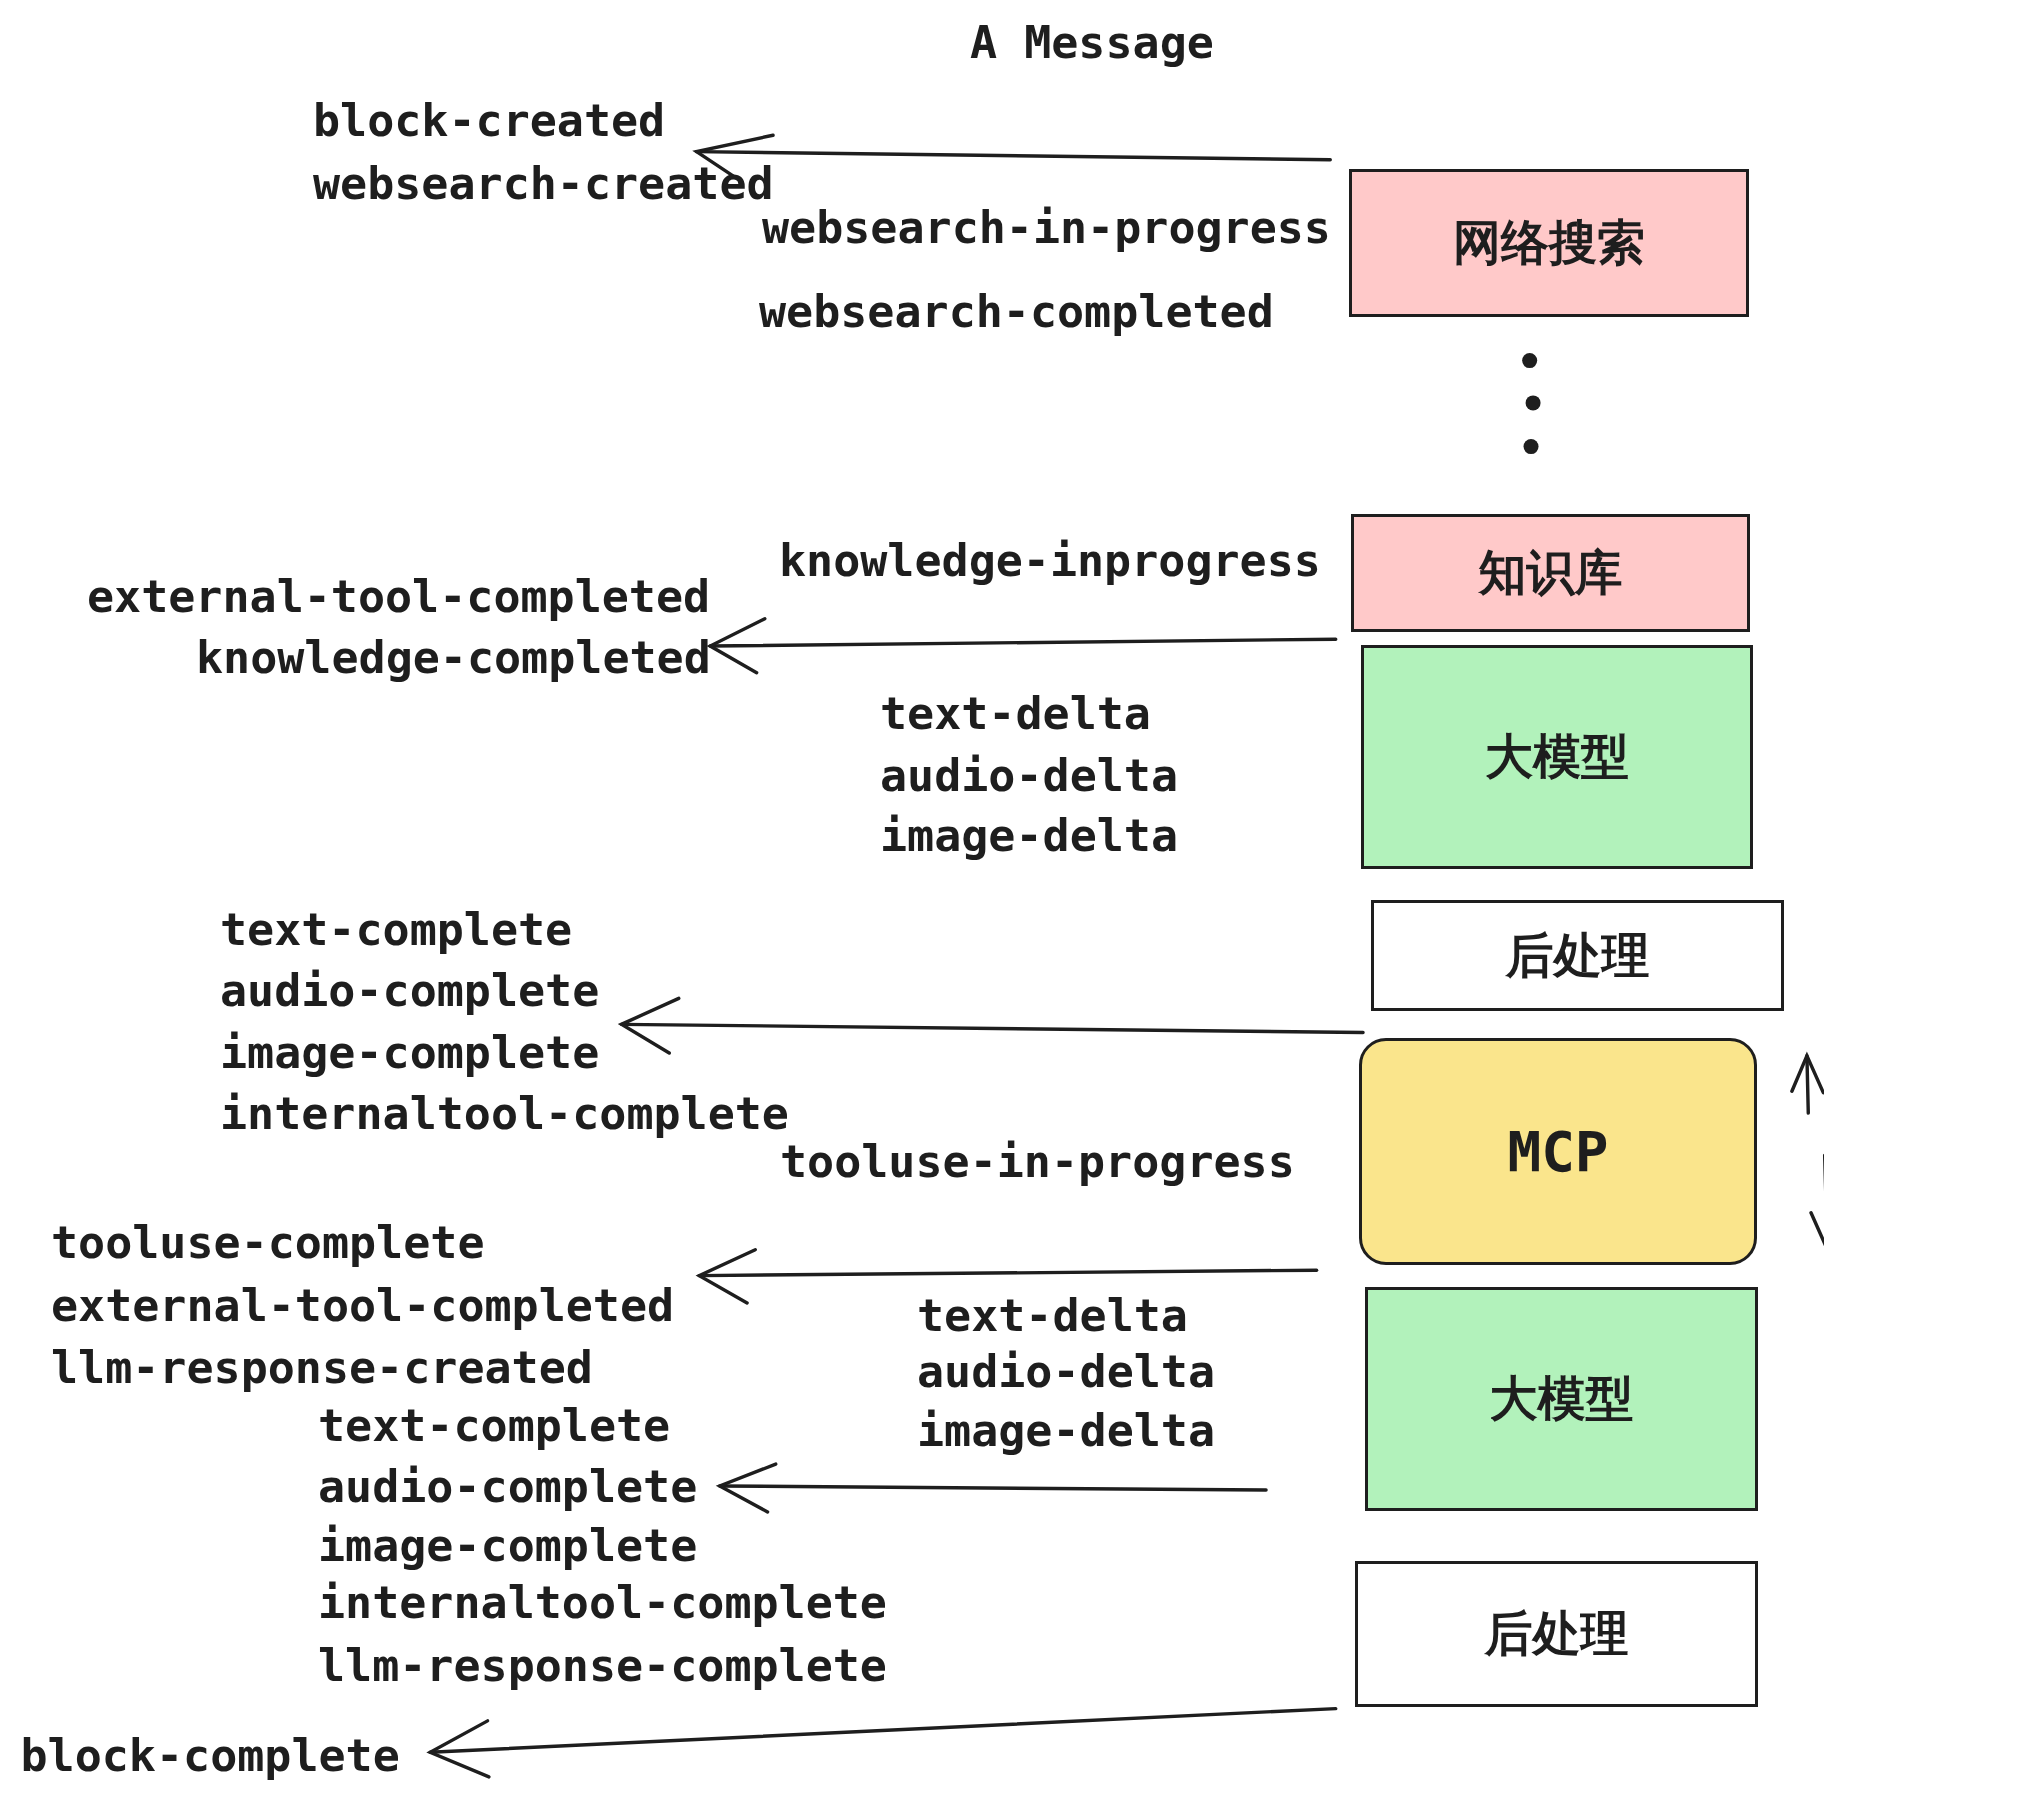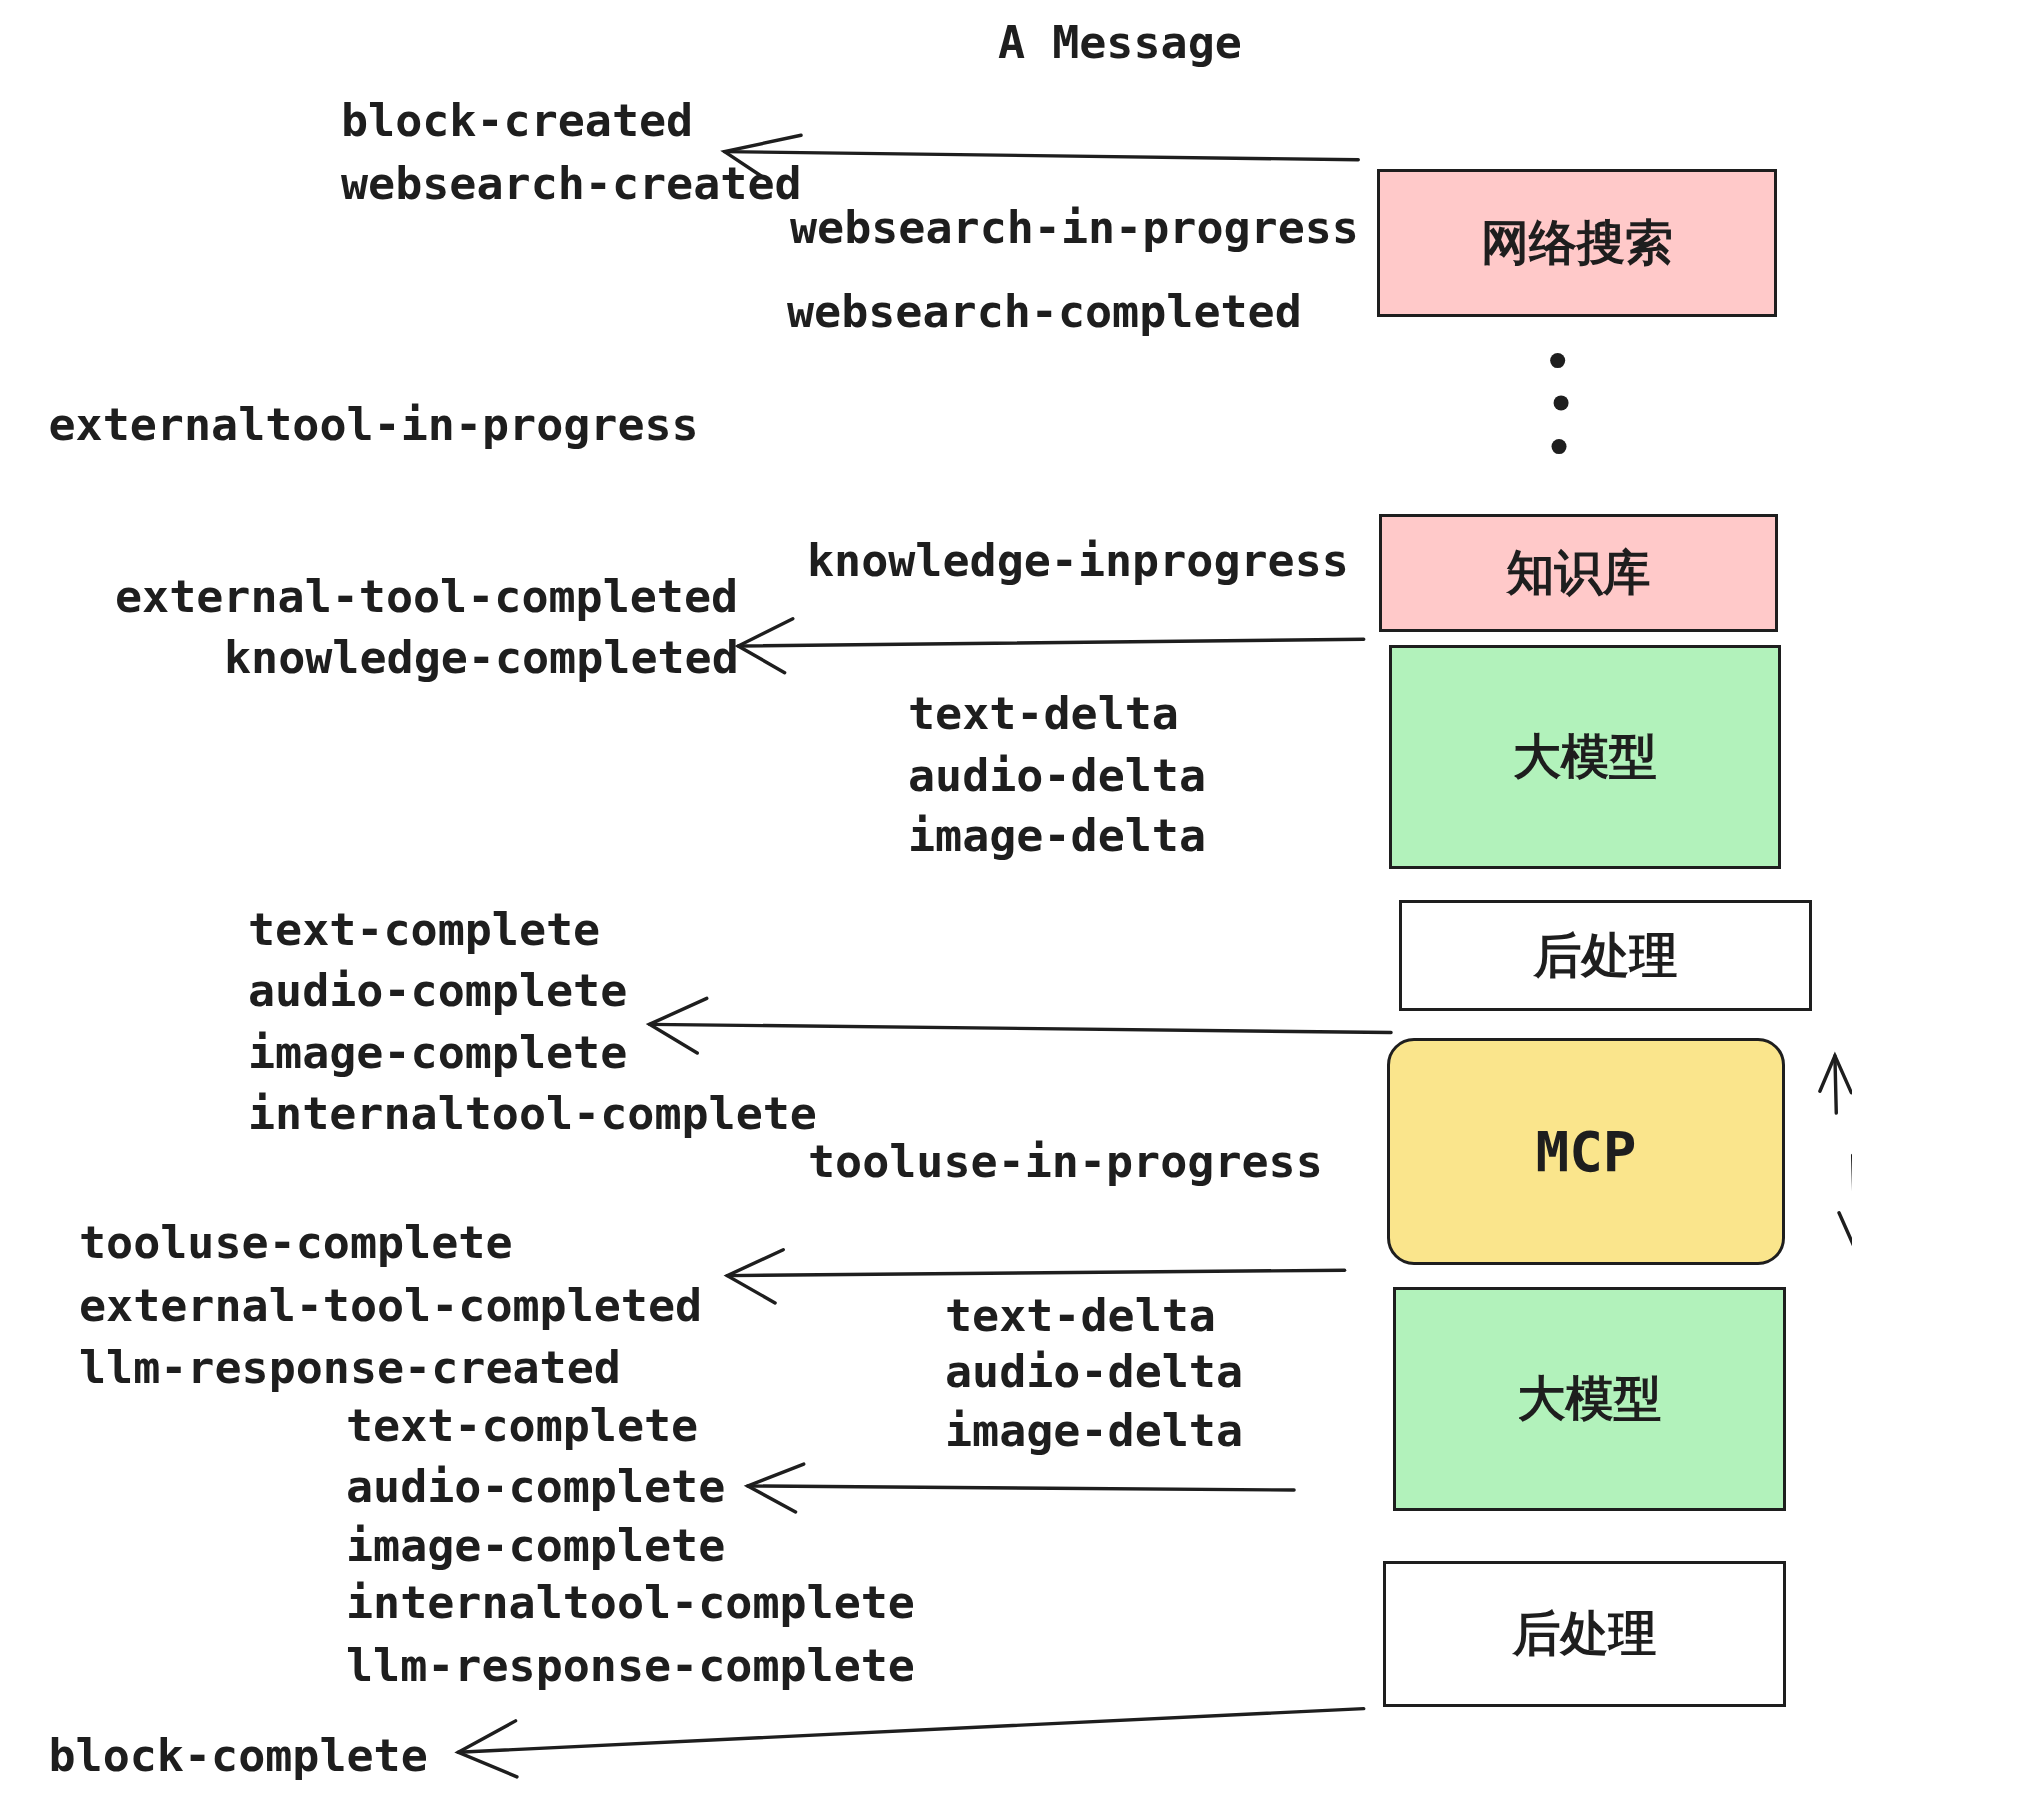--- a/index.html
+++ b/index.html
@@ -3,21 +3,20 @@
 <meta charset="utf-8">
 <style>
   html,body{margin:0;padding:0;background:#ffffff;}
   #canvas{
     position:relative;
     width:1824px;height:1796px;
     background:#ffffff;
     overflow:hidden;
     font-family:"DejaVu Sans Mono","Liberation Mono",monospace;
     color:var(--text,#1e1e1e);
-    margin-left:28px;
   }
   .evt{
     position:absolute;
     font:bold 45px/1 "DejaVu Sans Mono","Liberation Mono",monospace;
     white-space:nowrap;
     transform:translateY(-50%);
     letter-spacing:0;
     text-align:right;
   }
   .title{
@@ -153,21 +152,20 @@
     <span class="lbl">后处理</span>
   </div>
 
   <div class="side-label" style="left:1918px;top:361px;">外部工具</div>
   <div class="side-label" style="left:1927px;top:1136px;">外部工具</div>
 
   <div class="evt" style="left:313px;top:120px;">block-created</div>
   <div class="evt" style="left:762px;top:227px;">websearch-in-progress</div>
   <div class="evt" style="left:313px;top:183px;">websearch-created</div>
   <div class="evt" style="left:759px;top:311px;">websearch-completed</div>
-  <div class="evt" style="left:20.5px;top:424px;">externaltool-in-progress</div>
   <div class="evt" style="left:779px;top:560px;">knowledge-inprogress</div>
   <div class="evt" style="left:87px;top:596px;">external-tool-completed</div>
   <div class="evt" style="left:196px;top:657px;">knowledge-completed</div>
   <div class="evt" style="left:880px;top:713px;">text-delta</div>
   <div class="evt" style="left:880px;top:775px;">audio-delta</div>
   <div class="evt" style="left:880px;top:835px;">image-delta</div>
   <div class="evt" style="left:220px;top:929px;">text-complete</div>
   <div class="evt" style="left:220px;top:990px;">audio-complete</div>
   <div class="evt" style="left:220px;top:1052px;">image-complete</div>
   <div class="evt" style="left:220px;top:1113px;">internaltool-complete</div>

